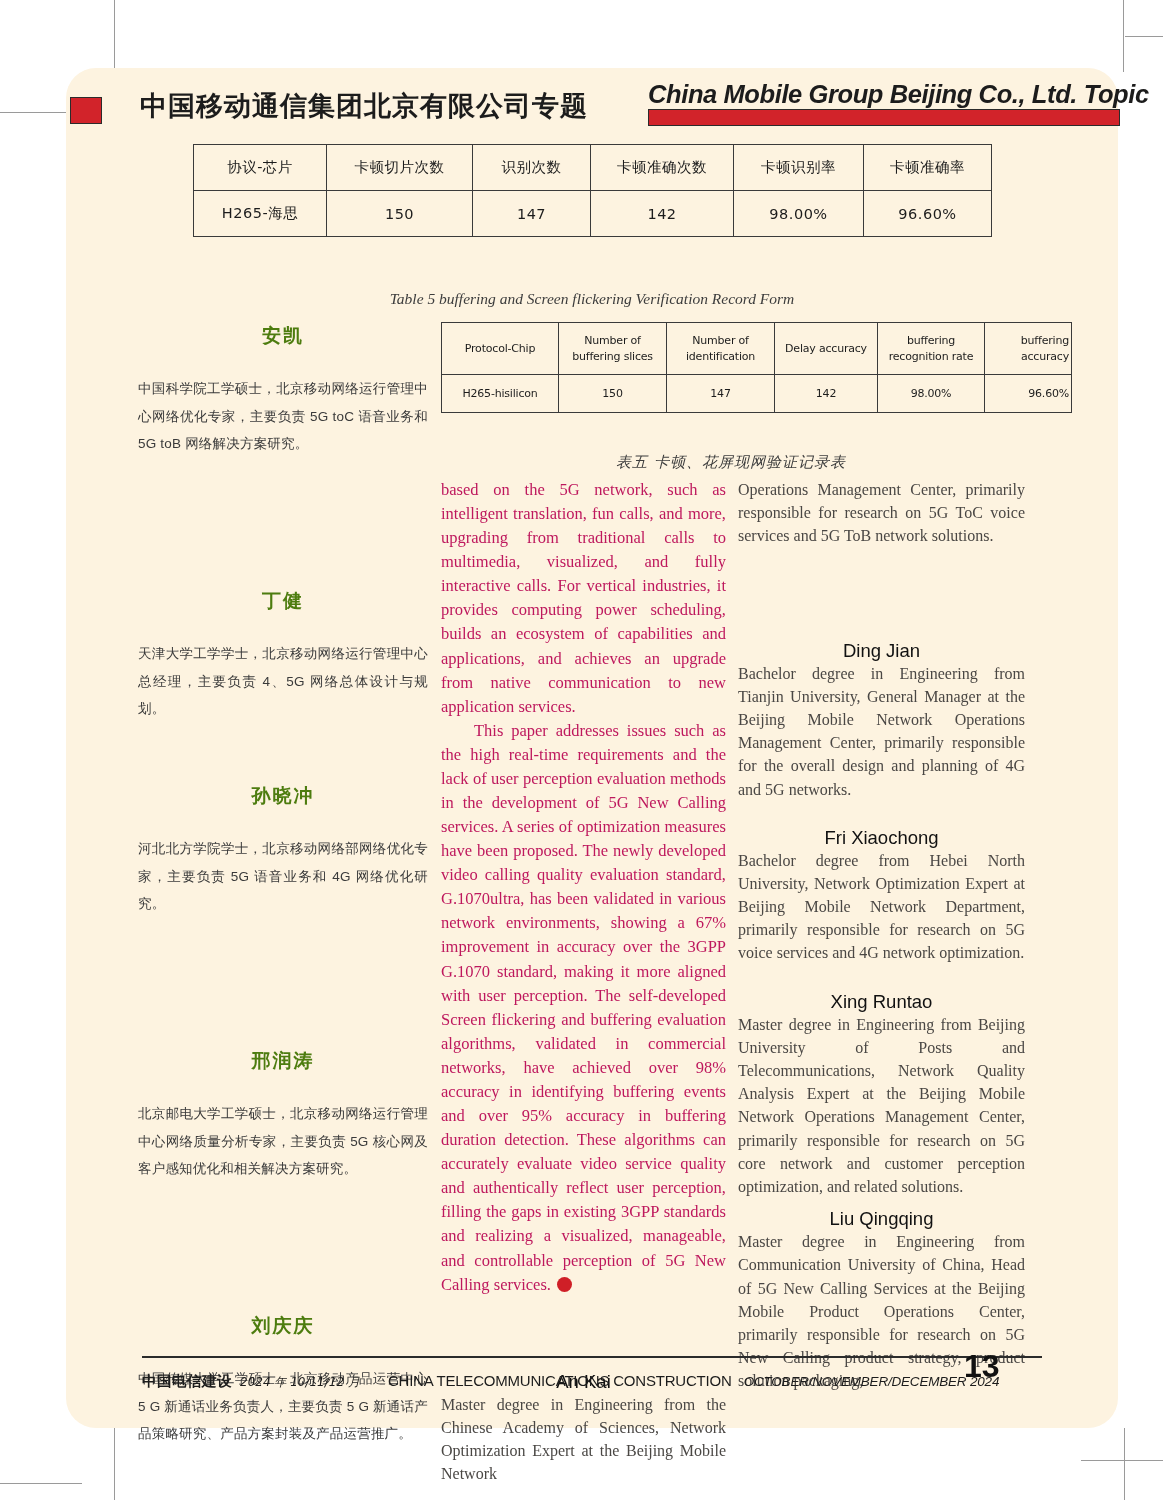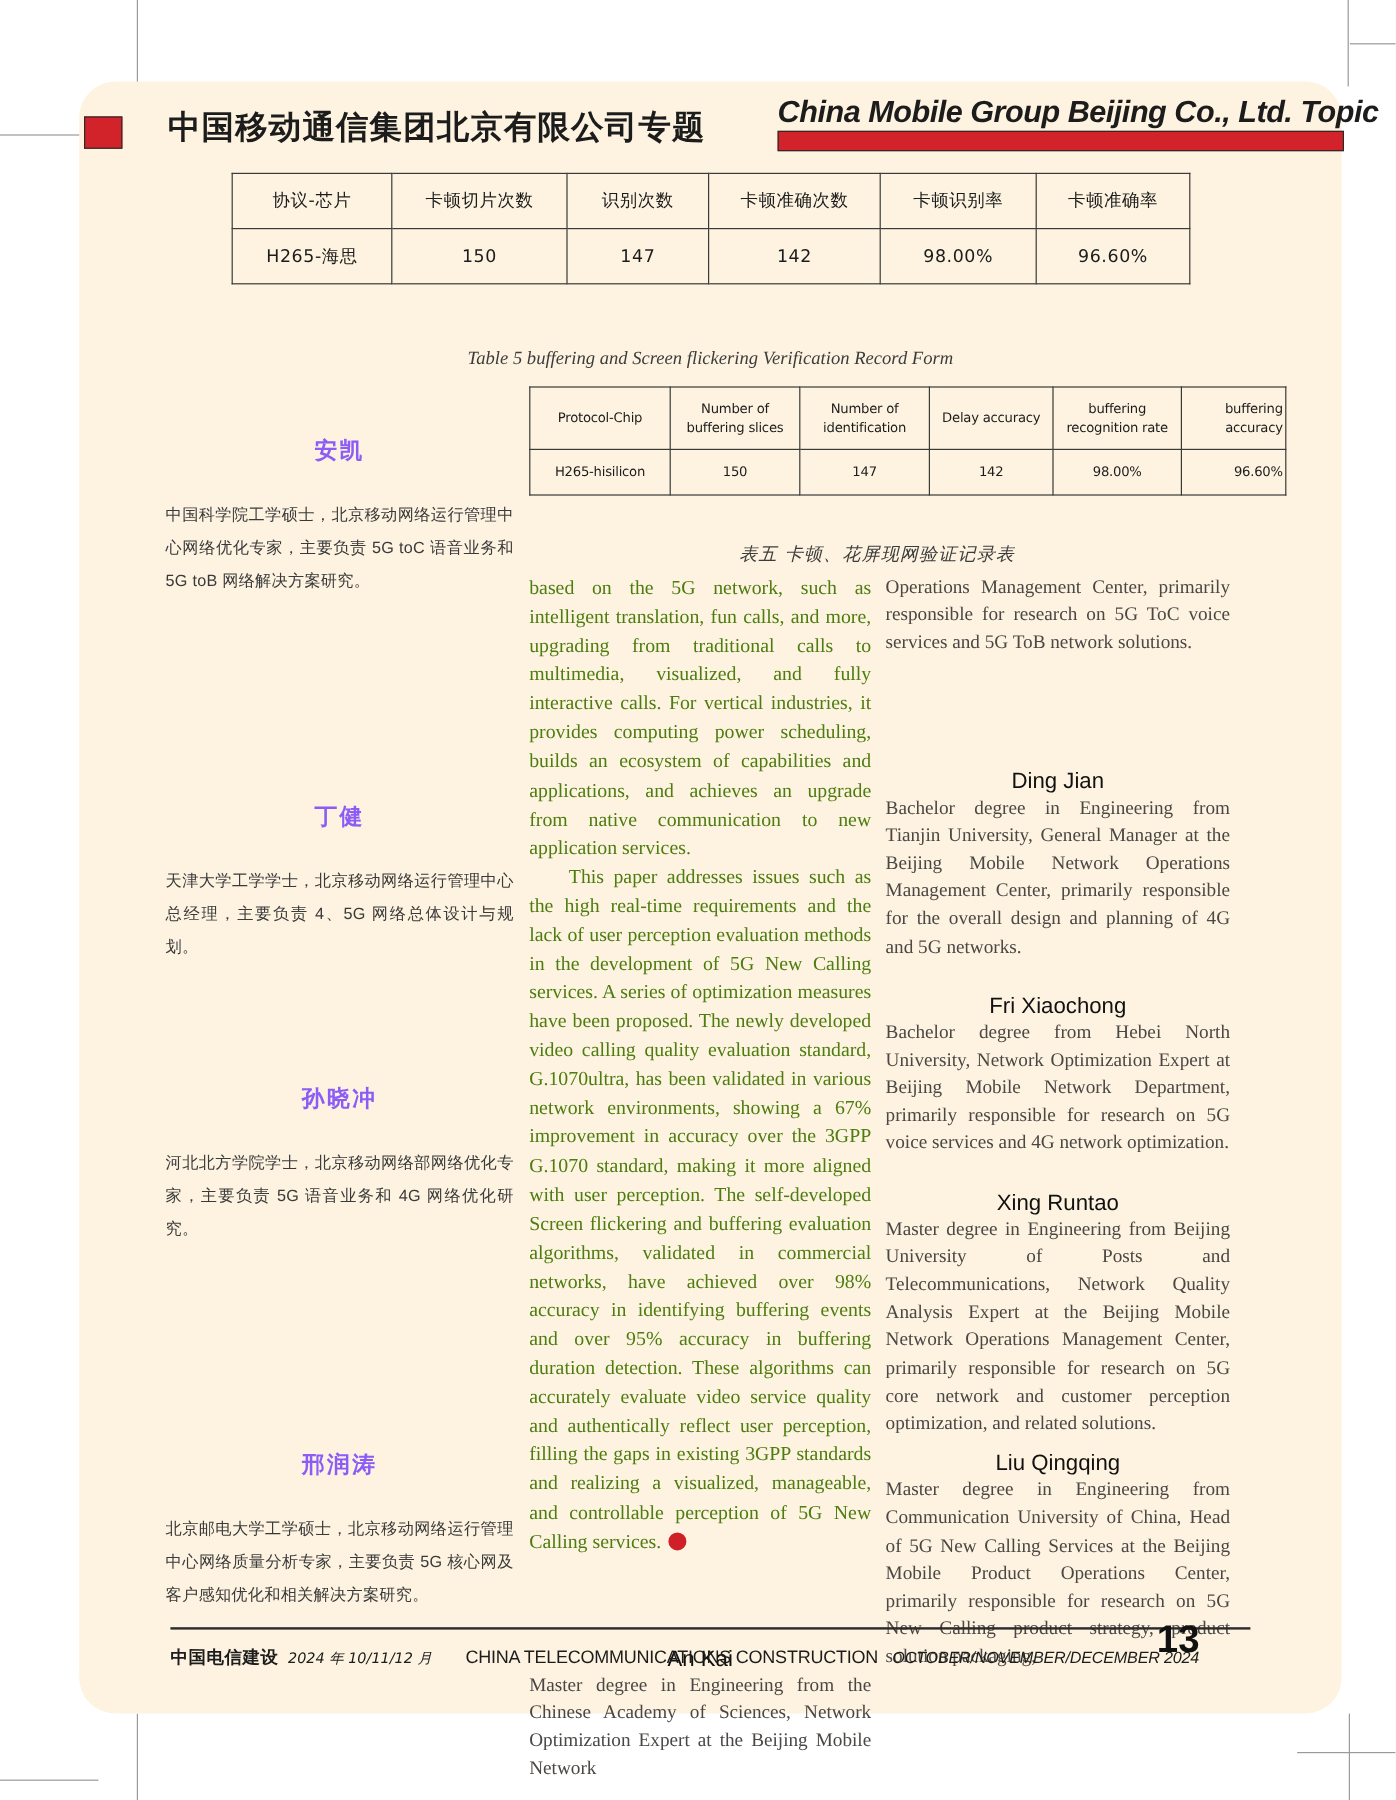--- a/index.html
+++ b/index.html
@@ -165,24 +165,23 @@
   
   .col { position: absolute; }
   #col-left  { left: 72px;  top: 255px; width: 290px; }
   #col-mid   { left: 375px; top: 410px; width: 285px; }
   #col-right { left: 672px; top: 410px; width: 287px; }
 
   .bio-name-cn {
     font-family: "DejaVu Sans", sans-serif;
     font-size: 19px;
     font-weight: 700;
-    color: #8b5cf6;
+    color: #4d7c0f;
     text-align: center;
     letter-spacing: 2px;
-    margin-top: 40px;
   }
   .bio-text-cn {
     font-family: Liberation Sans, sans-serif;
     font-size: 13.5px;
     line-height: 2.05;
     color: #3a3a3a;
     text-align: justify;
     letter-spacing: 0.2px;
   }
   .bio-name-en {
@@ -196,21 +195,21 @@
     font-size: 16px;
     line-height: 1.45;
     color: #4a4744;
     text-align: justify;
     text-justify: inter-word;
   }
   .body-p {
     font-family: "Liberation Serif", serif;
     font-size: 16.5px;
     line-height: 1.46;
-    color: #4d7c0f;
+    color: #be185d;
     text-align: justify;
     text-justify: inter-word;
     margin: 0;
   }
   .body-p.indent { text-indent: 2em; }
 
   .endmark {
     display: inline-block;
     width: 15px;
     height: 15px;

